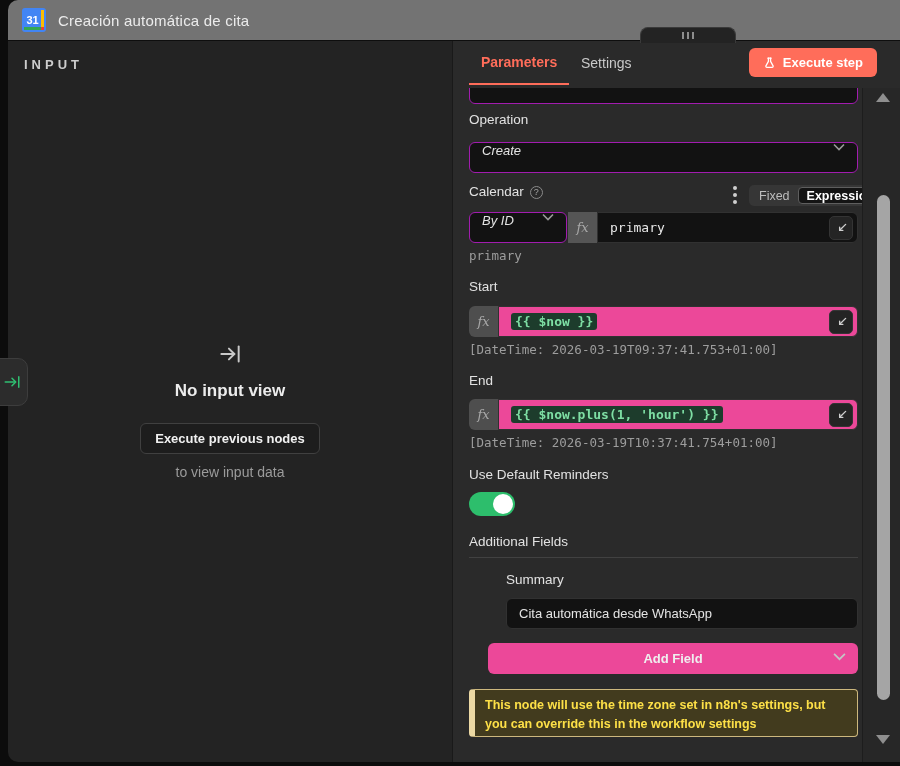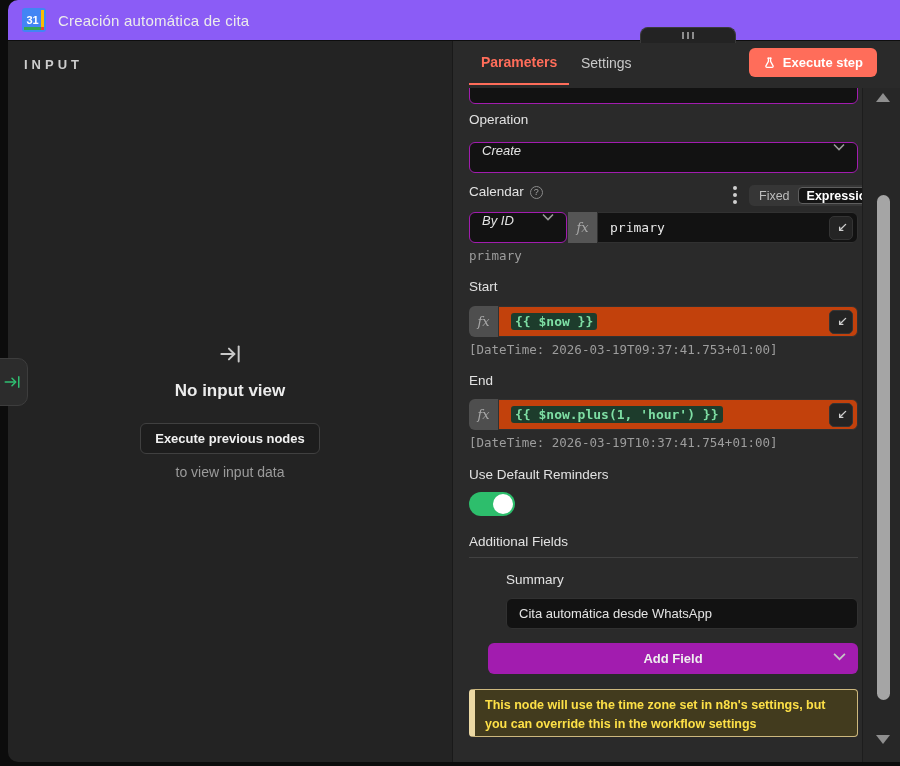--- a/index.html
+++ b/index.html
@@ -1,21 +1,21 @@
 <!DOCTYPE html>
 <html><head>
 <meta charset="utf-8">
 <style>
   * { margin:0; padding:0; box-sizing:border-box; }
   html,body { width:900px; height:766px; background:#0c0c0c; font-family:"Liberation Sans",sans-serif; }
   #app { position:relative; width:900px; height:766px; overflow:hidden; }
 
   
   .header { position:absolute; left:8px; top:0; width:892px; height:41px;
-    background:#8b5cf6; border-radius:10px 0 0 0; border-bottom:1px solid #0e0e0e;
+    background:#737373; border-radius:10px 0 0 0; border-bottom:1px solid #0e0e0e;
     display:flex; align-items:center; padding-left:14px; z-index:3; }
   .gcal-icon { width:24px; height:24px; margin-right:12px; flex:0 0 auto; }
   .header-title { color:#ececec; font-size:15px; font-weight:500; letter-spacing:.2px; }
 
   .drag-tab { position:absolute; left:640px; top:27px; width:96px; height:16px;
     background:#232323; border:1px solid #3a3a3a; border-bottom:none;
     border-radius:8px 8px 0 0; display:flex; align-items:center; justify-content:center; gap:3px; z-index:4; }
   .drag-tab i { display:block; width:2px; height:7px; background:#8d8d8d; }
 
   
@@ -58,21 +58,21 @@
     font-size:13px;font-style:italic; }
   .select { padding:0 12px; justify-content:space-between; cursor:pointer; }
   .chev { flex:0 0 auto; }
   .mono { font-family:"DejaVu Sans Mono",monospace; }
   .hint { position:absolute; color:#9d9d9d; font-size:12.5px; font-family:"DejaVu Sans Mono",monospace; }
 
   .fx-chip { position:absolute; width:29px; height:31px; background:#4e4e4e;
     border-radius:6px 0 0 6px; display:flex; align-items:center; justify-content:center;
     color:#a8a8a8; font-family:"DejaVu Serif",serif; font-style:italic; font-size:13px; cursor:pointer; }
   .fx-chip.mid { border-radius:0; background:#555; }
-  .expr-field { position:absolute; background:#c2410c; border:1px solid #313131;
+  .expr-field { position:absolute; background:#ec4899; border:1px solid #313131;
     border-radius:0 6px 6px 0; height:31px; display:flex; align-items:center; padding:0 30px 0 12px; }
   .expr-text { font-family:"DejaVu Sans Mono",monospace; font-size:13px; color:#7edfa4;
     background:#1d3c2c; padding:1px 4px; border-radius:3px; font-weight:700; white-space:pre; }
   .expand-btn { position:absolute; width:24px; height:24px; right:4px; top:3px;
     background:#242424; border:1px solid #343434; border-radius:5px; display:flex;
     align-items:center; justify-content:center; cursor:pointer; }
 
   .help-circle { display:inline-flex; width:13px; height:13px; border:1px solid #8a8a8a;
     border-radius:50%; color:#a5a5a5; font-size:9px; align-items:center; justify-content:center;
     margin-left:6px; vertical-align:1px; cursor:pointer; }
@@ -88,21 +88,21 @@
   .toggle { position:absolute; width:46px; height:24px; background:#2dbe6c; border-radius:12px; cursor:pointer; }
   .toggle .knob { position:absolute; right:2px; top:2px; width:20px; height:20px;
     background:#fff; border-radius:50%; }
 
   .divider { position:absolute; height:1px; background:#414141; }
 
   input.text-input { position:absolute; background:#121212; border:1px solid #313131;
     border-radius:6px; height:31px; color:#e4e4e4; font-size:13px; padding:0 12px;
     font-family:"Liberation Sans",sans-serif; outline:none; }
 
-  .add-field-btn { position:absolute; background:#a21caf; border:none; border-radius:6px;
+  .add-field-btn { position:absolute; background:#ec4899; border:none; border-radius:6px;
     height:31px; color:#efefef; font-size:13px; font-weight:700;
     font-family:"Liberation Sans",sans-serif; cursor:pointer; }
   .add-field-btn .chev { position:absolute; right:12px; top:9px; }
 
   .notice { position:absolute; background:#423b1e; border:1px solid #cdb87e;
     border-left:6px solid #ecd9a4; border-radius:4px; color:#fde047; font-size:12.5px;
     font-weight:700; line-height:1.5; padding:6px 10px; }
 
   
   .gutter { position:absolute; left:409px; top:47px; width:39px; height:674px;

